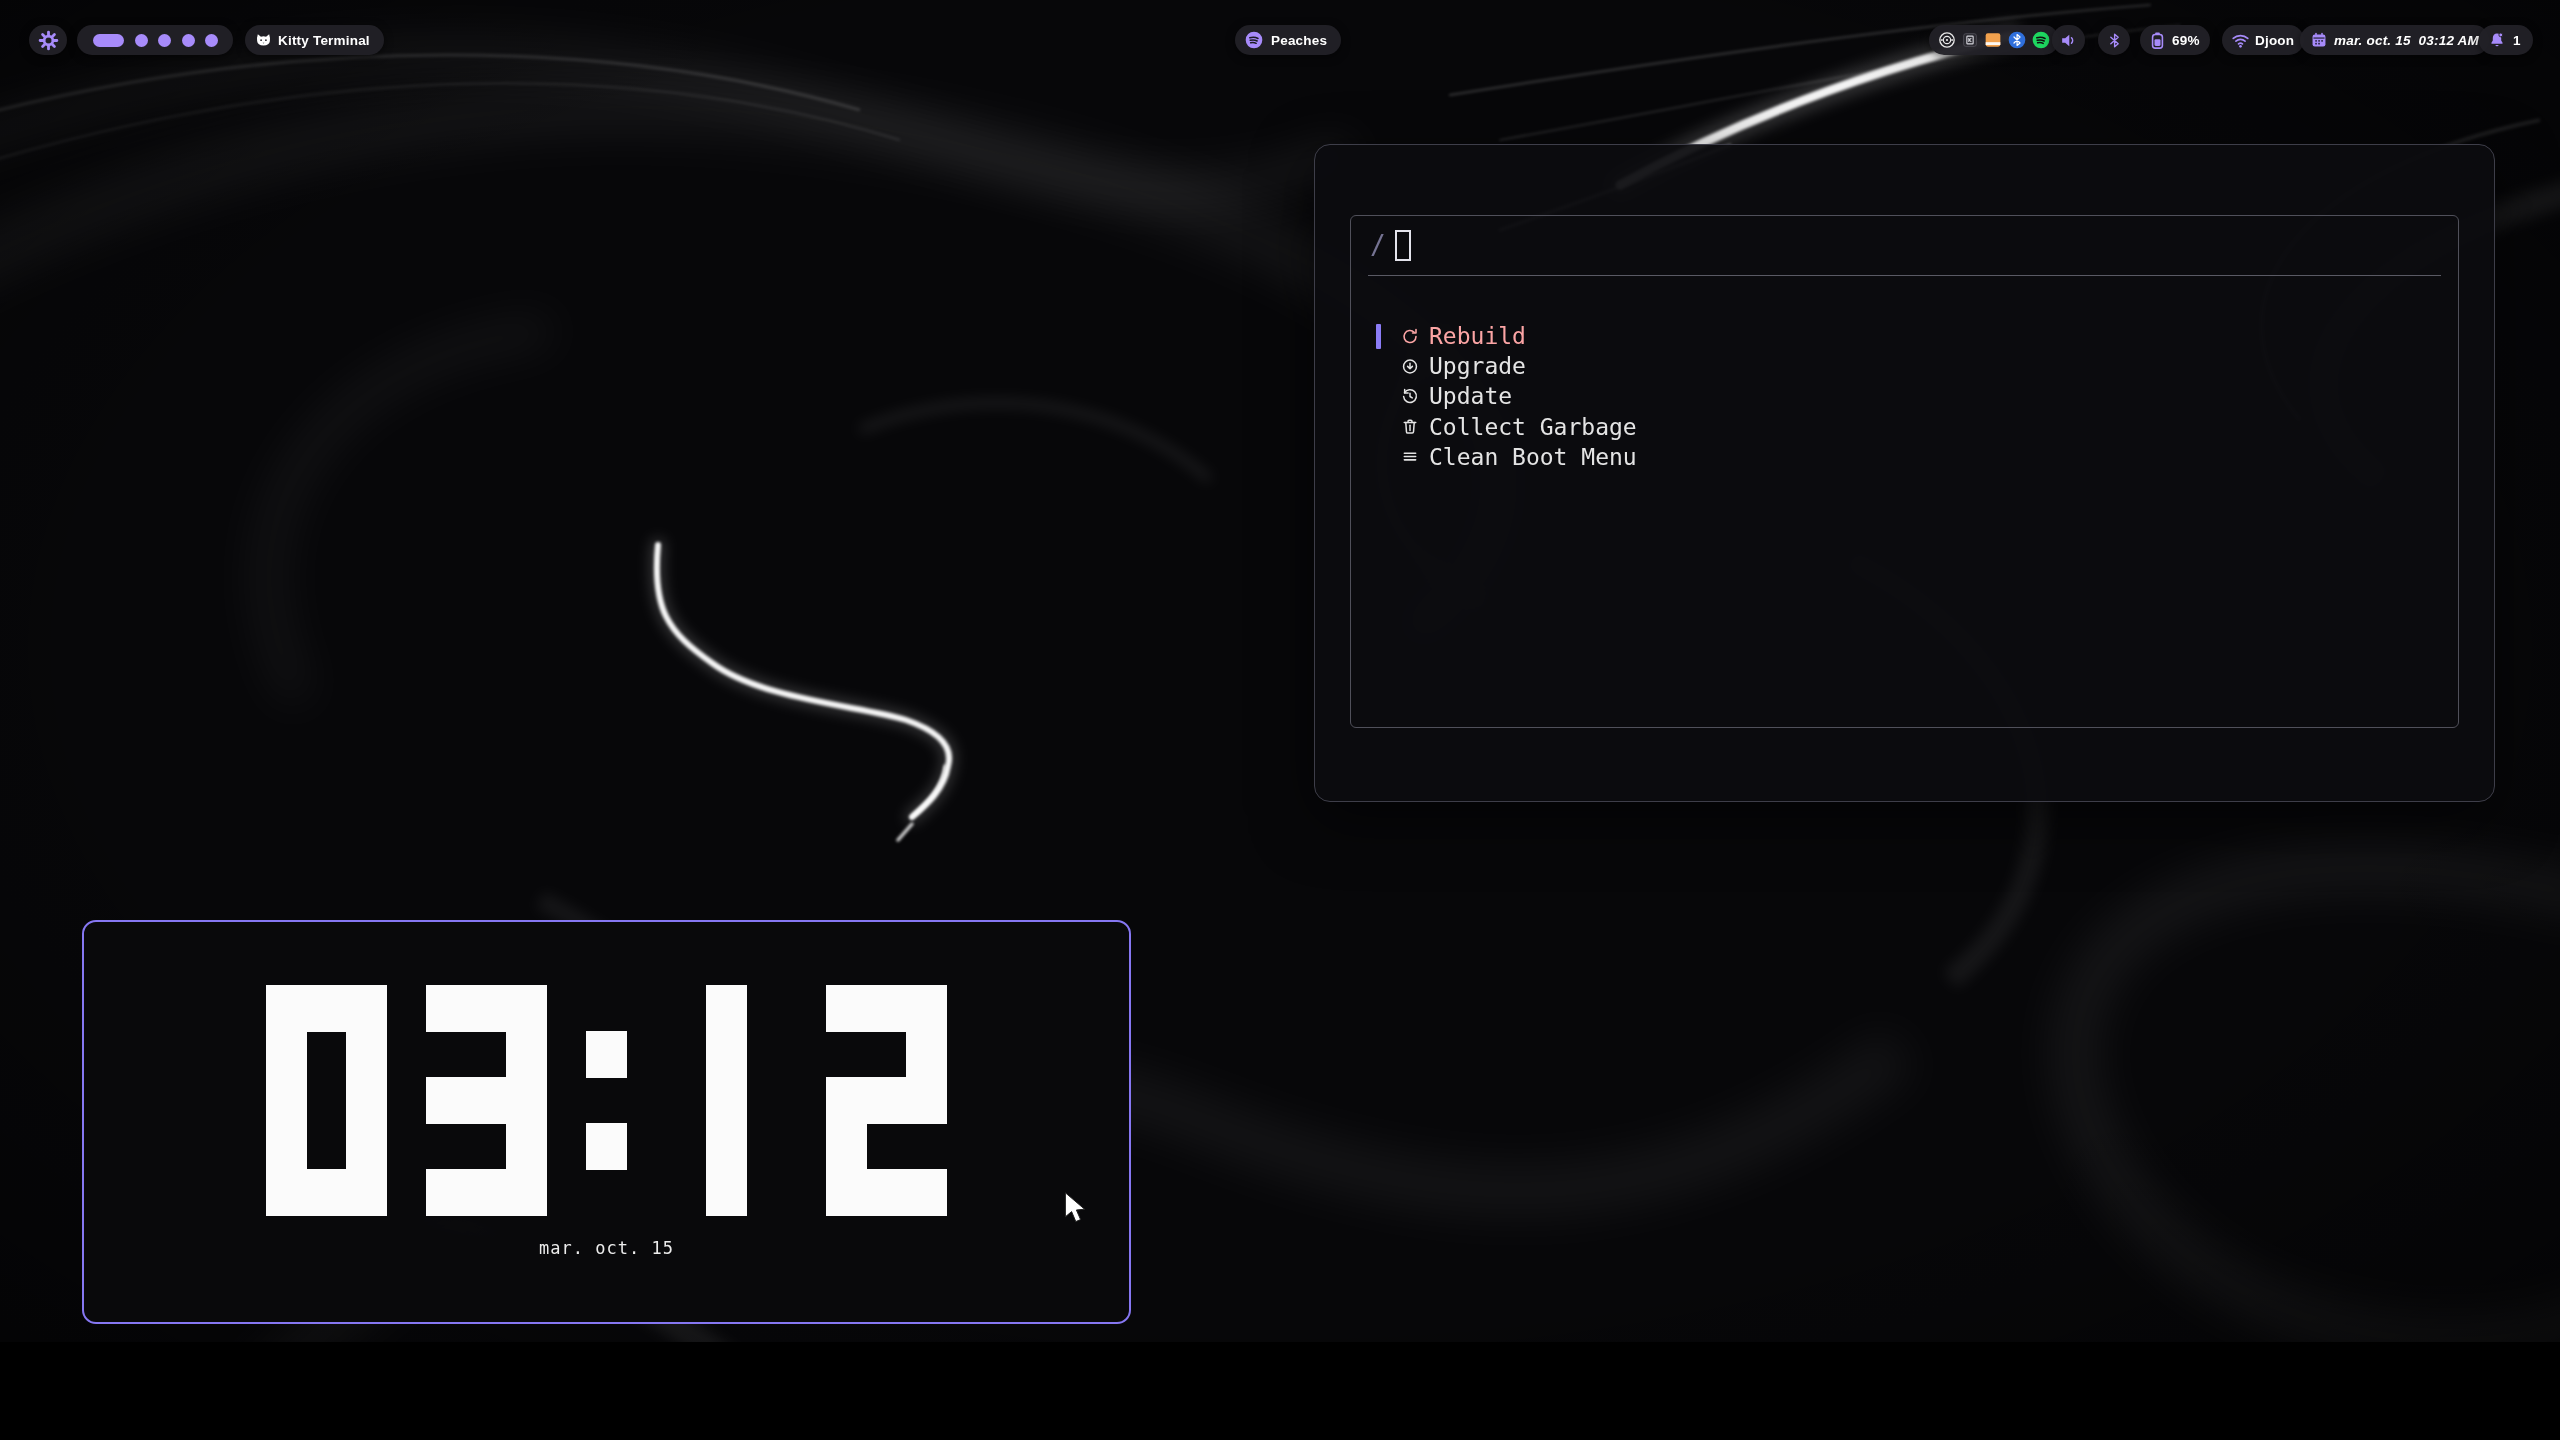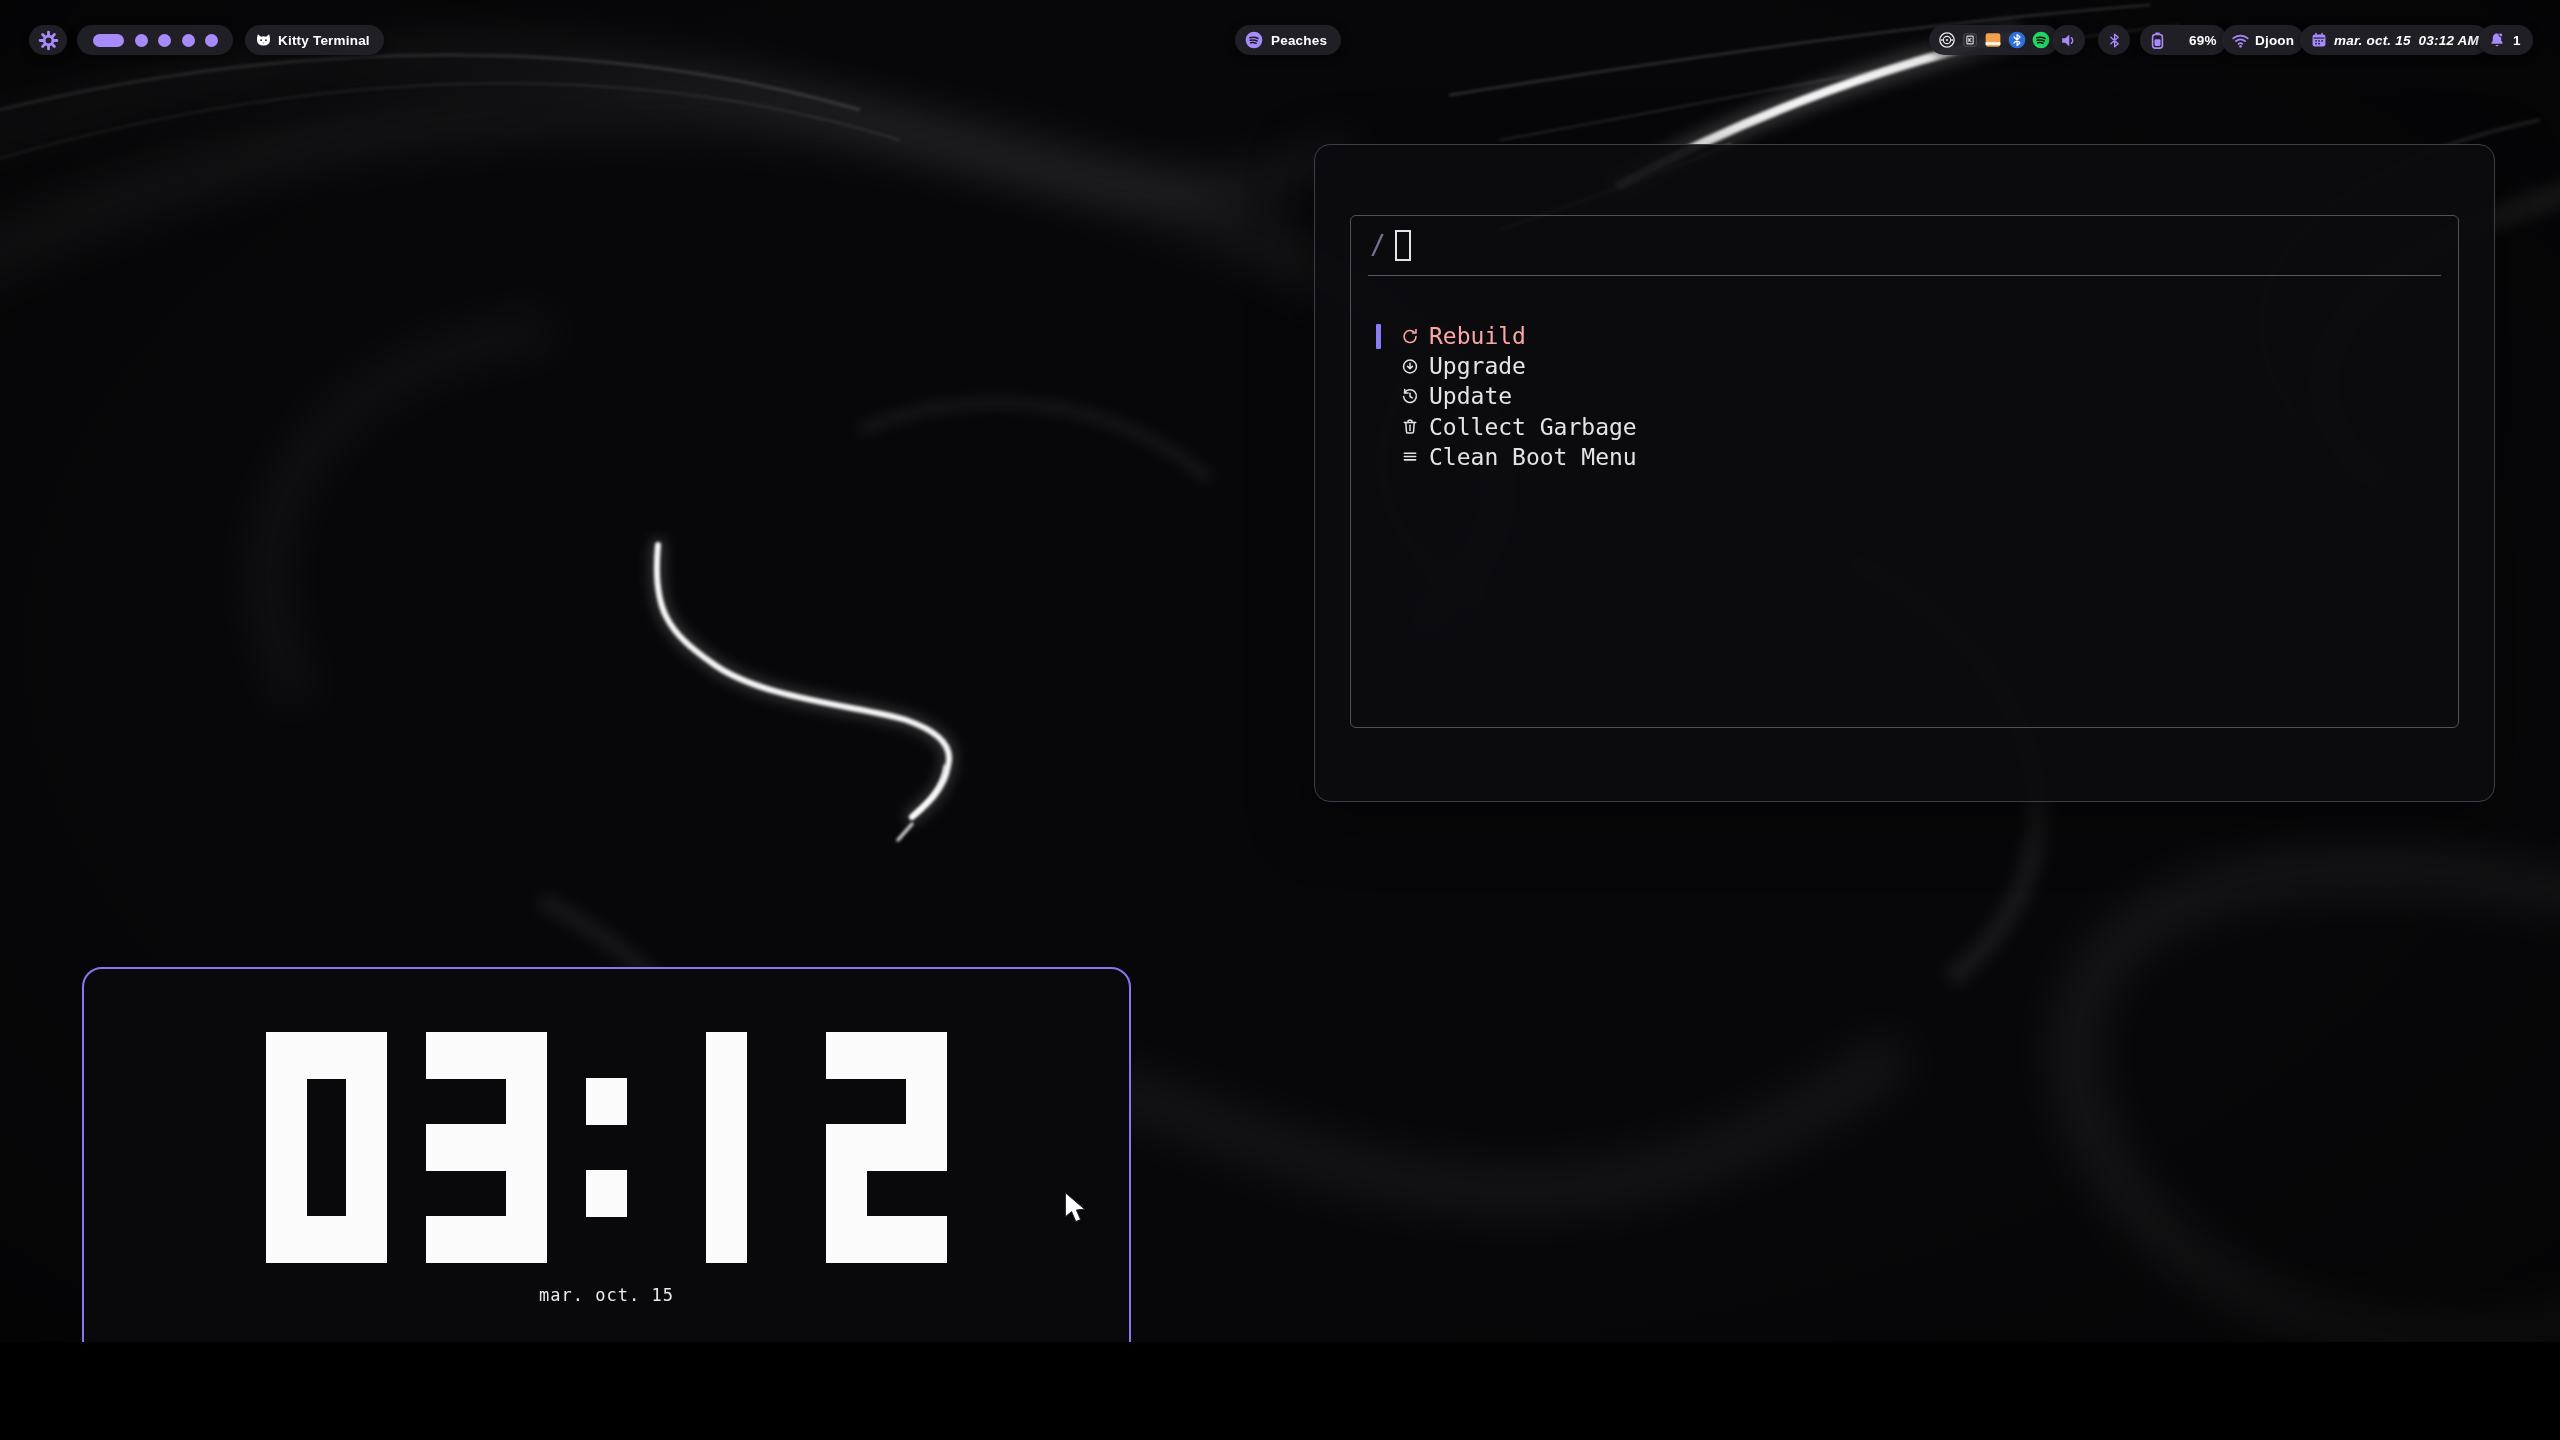--- a/index.html
+++ b/index.html
@@ -17,21 +17,21 @@
 
   #pill-launcher{left:29px;width:38px;justify-content:center;}
   #pill-workspaces{left:77px;width:156px;}
   .ws-active{width:31px;height:13px;border-radius:7px;background:#a78bfa;margin-left:16px;}
   .ws-dot{width:13px;height:13px;border-radius:50%;background:#a78bfa;margin-left:10.5px;}
   #pill-window{left:245px;padding:0 14px 0 10px;gap:6px;}
   #pill-media{left:1235px;padding:0 14px 0 9px;gap:7px;}
   #pill-tray{left:1929px;padding:0 8px;gap:4px;}
   #pill-volume{left:2052px;width:33px;justify-content:center;}
   #pill-bluetooth{left:2098px;width:32px;justify-content:center;}
-  #pill-battery{left:2140px;padding:0 10px 0 8px;gap:22px;}
+  #pill-battery{left:2140px;padding:0 10px 0 8px;gap:5px;}
   #pill-network{left:2222px;padding:0 10px 0 9px;gap:5px;text-align:right;}
   #pill-datetime{left:2300px;padding:0 10px;gap:6px;font-style:italic;}
   #pill-notifications{left:2479px;padding:0 12px 0 9px;gap:7px;}
 
   
   #launcher{position:absolute;left:1314px;top:144px;width:1179px;height:656px;z-index:20;
             background:rgba(12,12,15,0.94);border:1px solid #3e3e49;border-radius:16px;
             box-shadow:0 18px 60px rgba(0,0,0,.55);}
   #launcher-box{position:absolute;left:35px;top:70px;width:1107px;height:511px;
                 border:1px solid #50505a;border-radius:6px;}
@@ -44,22 +44,22 @@
   .item{height:30.2px;display:flex;align-items:center;color:#e4e4e4;
         font-family:"DejaVu Sans Mono",monospace;font-size:23px;}
   .item.selected{color:#fca5a5;}
   .item .selbar{width:5px;height:25px;border-radius:1px;background:transparent;flex:0 0 auto;}
   .item.selected .selbar{background:#8b7cf6;}
   .item .item-icon{flex:0 0 auto;width:18px;height:18px;margin-left:20px;display:flex;
                    align-items:center;justify-content:center;}
   .item .item-label{margin-left:10px;white-space:pre;}
 
   
-  #clock{position:absolute;left:82px;top:967px;width:1045px;height:400px;z-index:20;
-         background:rgba(9,9,11,0.97);border:2px solid #8677f2;border-radius:20px;}
+  #clock{position:absolute;left:82px;top:920px;width:1045px;height:400px;z-index:20;
+         background:rgba(9,9,11,0.97);border:2px solid #8677f2;border-radius:14px;}
   #digits{position:absolute;left:182px;top:63px;width:680px;height:230px;}
   .seg{position:absolute;background:#fbfbfb;}
   #clock-date{position:absolute;left:0;right:0;top:316px;text-align:center;color:#ececec;
               font-family:"DejaVu Sans Mono",monospace;font-size:17px;letter-spacing:1px;}
 
   
   #mouse-cursor{position:absolute;left:1063px;top:1192px;z-index:50;}
 </style>
 </head>
 <body>

